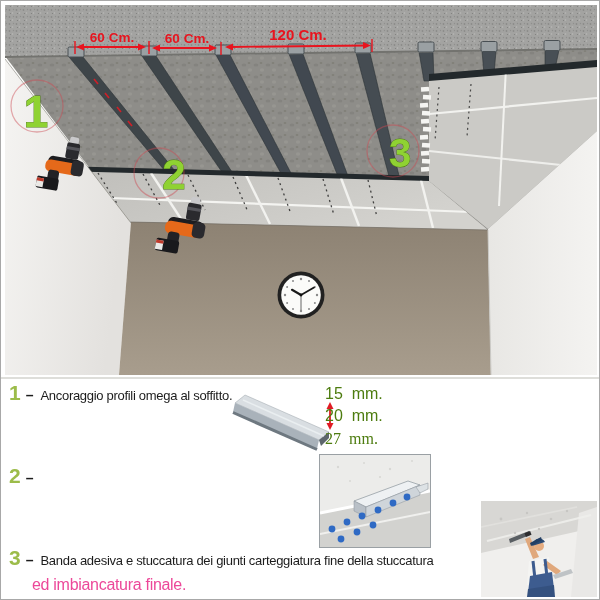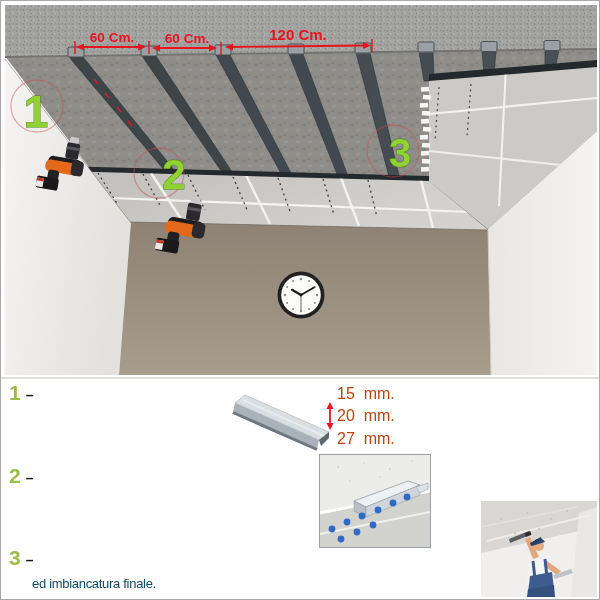--- a/index.html
+++ b/index.html
@@ -8,26 +8,26 @@
     border:1px solid #a8a8a8;box-sizing:border-box;overflow:hidden;
     font-family:"Liberation Sans",sans-serif;
   }
   .scene{position:absolute;left:0;top:0;width:600px;height:378px;}
   svg text{font-family:"Liberation Sans",sans-serif;}
   .photo-divider{position:absolute;left:0;top:376px;width:600px;height:2px;background:#dededa;}
   .step{position:absolute;display:flex;align-items:baseline;white-space:nowrap;color:#1c1c1c;}
   .step .n{color:#9cbc4a;font-weight:bold;font-size:21px;line-height:1;}
   .step .s{font-size:14px;font-weight:bold;margin:0 7px 0 5px;}
   .step .t{font-size:13px;letter-spacing:-0.3px;}
-  .step-line2{position:absolute;left:31px;top:575px;font-size:13px;letter-spacing:-0.3px;color:#0c4a6e;white-space:nowrap;}
+  .step-line2{position:absolute;left:31px;top:575px;font-size:16px;letter-spacing:-0.3px;color:#ec4899;white-space:nowrap;}
   #step1{left:8px;top:381px;}
   #step2{left:8px;top:464px;}
   #step3{left:8px;top:546px;}
-  .mm{position:absolute;left:336px;font-size:16px;color:#c2410c;white-space:pre;}
-  #mm1{top:384px;} #mm2{top:406px;text-align:right;} #mm3{top:429px;}
+  .mm{position:absolute;left:324px;font-size:16px;color:#4d7c0f;white-space:pre;}
+  #mm1{top:384px;} #mm2{top:406px;text-align:right;} #mm3{top:429px;font-family:Liberation Serif, serif;}
   .omega-svg{position:absolute;left:230px;top:384px;}
   .dbl-arrow{position:absolute;left:322px;top:401px;}
   .fig2{position:absolute;left:318px;top:453px;width:110px;height:92px;border:1px solid #9aa0a4;background:#fbfbfa;box-sizing:content-box;}
   .fig3{position:absolute;left:480px;top:500px;width:116px;height:96px;background:#f2f1ef;}
 </style>
 </head>
 <body>
 
 <div class="canvas">
 
@@ -248,20 +248,21 @@
     <rect x="0" y="0" width="4" height="378" fill="#fff"></rect>
     <rect x="596" y="0" width="4" height="378" fill="#fff"></rect>
     <rect x="0" y="374" width="600" height="4" fill="#fff"></rect>
   </svg>
 
   <div class="photo-divider"></div>
 
   <div class="step" id="step1">
     <span class="n">1</span>
     <span class="s">–</span>
+    <span class="t">Ancoraggio profili omega al soffitto.</span>
   </div>
 
   <svg class="omega-svg" width="102" height="66" viewBox="0 0 102 66">
     <polygon points="4,18 88,55 98,47 14,10" fill="#d9dee2" stroke="#9aa2a8" stroke-width="0.5"></polygon>
     <polygon points="4,18 88,55 86,64 2,27" fill="#a9b2ba"></polygon>
     <line x1="2" y1="27.5" x2="86" y2="64.5" stroke="#6e7880" stroke-width="3"></line>
     <polygon points="88,55 98,47 98,53 90,61" fill="#5d666d"></polygon>
     <line x1="12" y1="15" x2="93" y2="51" stroke="#eef2f4" stroke-width="1.4" opacity="0.8"></line>
   </svg>
 
@@ -309,20 +310,21 @@
         <circle cx="21" cy="84" r="3.4"></circle>
           <circle cx="37" cy="77" r="3.4"></circle>
           <circle cx="53" cy="70" r="3.4"></circle>
       </g>
     </svg>
   </div>
 
   <div class="step" id="step3">
     <span class="n">3</span>
     <span class="s">–</span>
+    <span class="t">Banda adesiva e stuccatura dei giunti carteggiatura fine della stuccatura</span>
   </div>
   <div class="step-line2">ed imbiancatura finale.</div>
 
   <div class="fig3">
     <svg width="116" height="96" viewBox="0 0 116 96">
       <rect width="116" height="96" fill="#f0efed"></rect>
       <polygon points="0,0 116,0 116,26 0,52" fill="#d8d7d4"></polygon>
       <polygon points="98,12 116,6 116,96 90,96" fill="#e9e8e6"></polygon>
       <g stroke="#eceze9" opacity="0.9">
         <line x1="6" y1="40" x2="110" y2="14" stroke="#efefec" stroke-width="2"></line>

